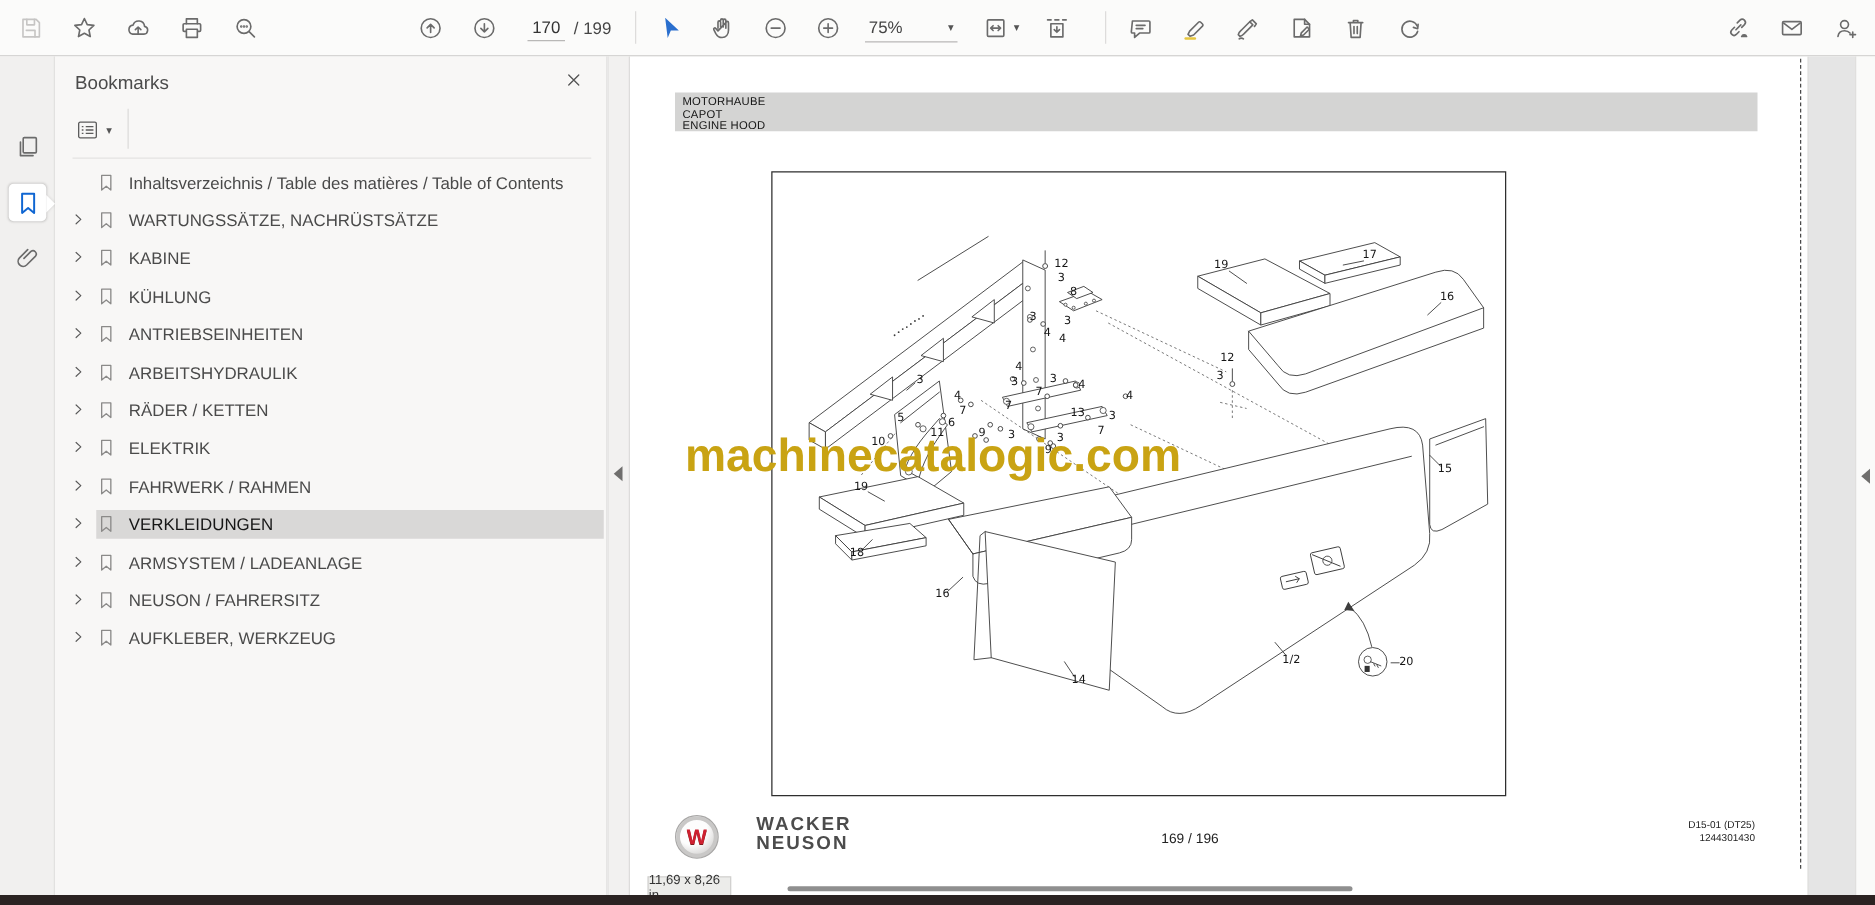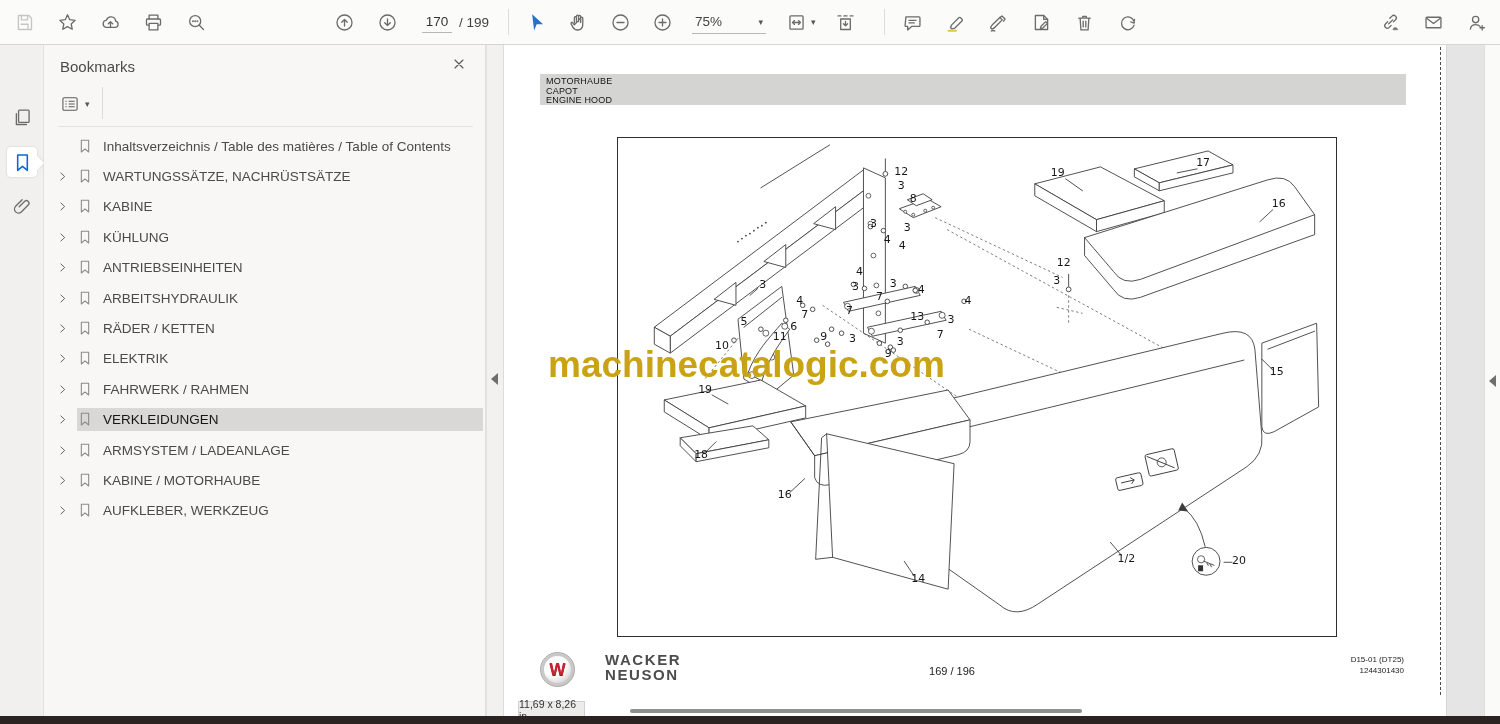--- a/index.html
+++ b/index.html
@@ -51,21 +51,21 @@
 .rowbg{display:flex;align-items:center;height:23px;padding:0 8px 0 0;flex:1}
 .bm-item.selected .bmlabel{color:#161616}
 
 #divider{position:absolute;left:486px;top:0;width:18px;height:671px;background:#f2f1f0;border-left:1px solid #e3e2e1;border-right:1px solid #dddcdb;cursor:col-resize}
 #divhandle{position:absolute;left:4px;top:328px;width:0;height:0;border-top:6px solid transparent;border-bottom:6px solid transparent;border-right:7px solid #6f6e6d}
 
 #docarea{position:absolute;left:504px;top:0;width:980px;height:671px;background:#e5e5e5;overflow:hidden}
 #page{position:absolute;left:0;top:0;width:943px;height:671px;background:#fff;border-right:1px solid #d8d7d6}
 #titlebar{position:absolute;left:36px;top:29px;width:866px;height:31px;background:#d4d4d3;padding:3px 0 0 6px}
 #titlebar div{font-size:9px;line-height:9.5px;color:#141414;letter-spacing:.2px}
-#diagram{position:absolute;left:113px;top:92px;width:720px;height:500px;border:1px solid #2e2e2e;background:#fff}
+#diagram{position:absolute;left:113px;top:92px;width:588px;height:500px;border:1px solid #2e2e2e;background:#fff}
 #watermark{position:absolute;left:44px;top:299px;font-size:37px;font-weight:bold;letter-spacing:0;color:#c9a313;z-index:6;white-space:nowrap}
 #cropline{position:absolute;left:936px;top:2px;height:648px;width:0;border-left:1px dashed #4a4a4a}
 #logoCircle{position:absolute;left:36px;top:607px;width:35px;height:35px;border-radius:50%;background:radial-gradient(circle at 38% 32%,#fdfdfd 0 40%,#d9d8d7 70%,#9d9c9b 100%);border:1px solid #a8a7a6;display:flex;align-items:center;justify-content:center;box-shadow:inset 0 0 0 3px #c9c8c7}
 #logoW{font-size:17px;font-weight:bold;color:#cf2030;text-shadow:0 1px 0 #7e1b1b}
 #wordmark{position:absolute;left:101px;top:608px;color:#4c4c4c;font-weight:bold}
 #wordmark div{font-size:15px;line-height:14.5px;letter-spacing:1.6px}
 #pagenum{position:absolute;left:348px;top:620px;width:200px;text-align:center;font-size:11px;color:#222}
 #docref{position:absolute;left:700px;top:610px;width:200px;text-align:right;font-size:8px;line-height:10.5px;color:#222}
 #sizebox{position:absolute;left:14px;top:656px;width:67px;height:18px;background:#ececea;border:1px solid #d2d1d0;font-size:10.5px;color:#333;display:flex;align-items:center;justify-content:center;z-index:8}
 #hthumb{position:absolute;left:126px;top:664px;width:452px;height:4px;background:#8f8f8f;border-radius:2px;z-index:8;cursor:pointer}
@@ -420,21 +420,21 @@
             </div>
           </div>
         <div class="bm-item">
             <span class="chev"><svg viewBox="0 0 24 24">
                 <path d="M9 5.5l7 6.5-7 6.5"></path>
               </svg></span>
             <div class="rowbg">
               <span class="bmicon"><svg viewBox="0 0 24 24">
                   <path d="M6.5 3.5h11V21l-5.5-4.6L6.5 21z"></path>
                 </svg></span>
-              <span class="bmlabel">KABINE / MOTORHAUBE</span>
+              <span class="bmlabel">NEUSON / FAHRERSITZ</span>
             </div>
           </div>
         <div class="bm-item">
             <span class="chev"><svg viewBox="0 0 24 24">
                 <path d="M9 5.5l7 6.5-7 6.5"></path>
               </svg></span>
             <div class="rowbg">
               <span class="bmicon"><svg viewBox="0 0 24 24">
                   <path d="M6.5 3.5h11V21l-5.5-4.6L6.5 21z"></path>
                 </svg></span>

